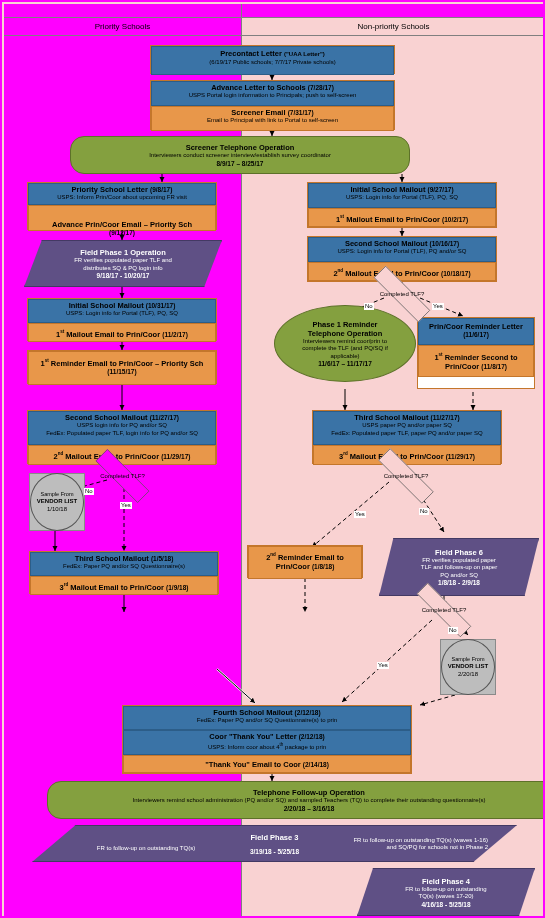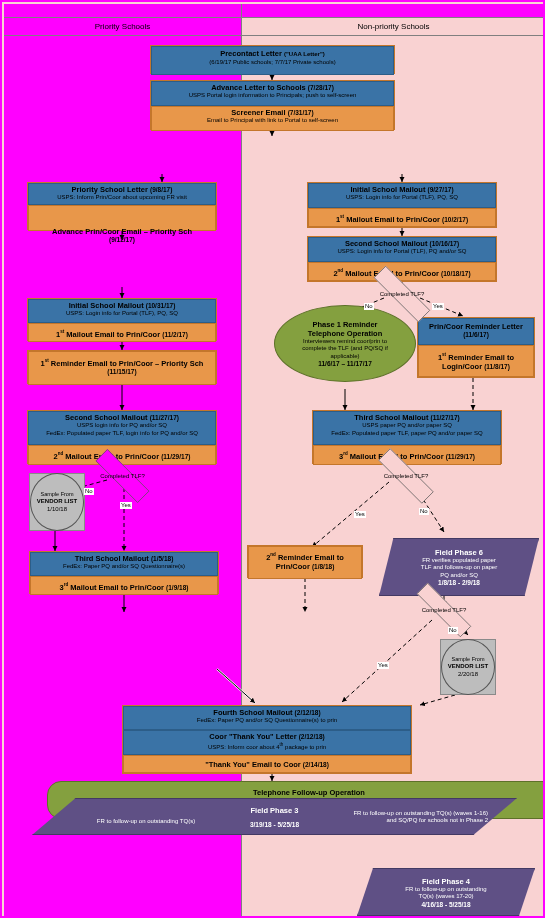--- a/index.html
+++ b/index.html
@@ -201,35 +201,46 @@
     </div>
     <div class="seg orange" style="height:25px;">
       <div class="t1">
         <span>Screener Email</span>
         <span class="dt">(7/31/17)</span>
       </div>
       <div class="t2">Email to Principal with link to Portal to self-screen</div>
     </div>
   </div>
 
+  <div class="proc" style="left:68px;top:134px;width:340px;height:38px;">
+    <div class="t1">Screener Telephone Operation</div>
+    <div class="t2">Interviewers conduct screener interview/establish survey coordinator</div>
+    <div class="dt">8/9/17 – 8/25/17</div>
+  </div>
 
   <div class="stack" style="left:25px;top:180px;width:190px;height:48px;">
     <div class="seg blue" style="height:22px;">
       <div class="t1">
         <span>Priority School Letter</span>
         <span class="dt">(9/8/17)</span>
       </div>
       <div class="t2">USPS: Inform Prin/Coor about upcoming FR visit</div>
     </div>
     <div class="seg orange" style="height:26px;">
-      <div class="t1" style="padding-top:20px;">Advance Prin/Coor Email – Priority Sch</div>
+      <div class="t1" style="padding-top:13px;">Advance Prin/Coor Email – Priority Sch</div>
       <div class="dt">(9/12/17)</div>
     </div>
   </div>
 
+  <div class="para" style="left:22px;top:238px;width:198px;height:47px;">
+    <div class="t1">Field Phase 1 Operation</div>
+    <div class="t2">FR verifies populated paper TLF and</div>
+    <div class="t2">distributes SQ &amp; PQ login info</div>
+    <div class="dt">9/18/17 - 10/20/17</div>
+  </div>
 
   <div class="stack" style="left:305px;top:180px;width:190px;height:46px;">
     <div class="seg blue" style="height:25px;">
       <div class="t1">
         <span>Initial School Mailout</span>
         <span class="dt">(9/27/17)</span>
       </div>
       <div class="t2">USPS: Login info for Portal (TLF), PQ, SQ</div>
     </div>
     <div class="seg orange" style="height:19px;display:flex;align-items:center;justify-content:center;">
@@ -265,28 +276,28 @@
 
   <div class="ellipse" style="left:272px;top:303px;width:142px;height:77px;">
     <div class="t1">Phase 1 Reminder</div>
     <div class="t1">Telephone Operation</div>
     <div class="t2">Interviewers remind coor/prin to</div>
     <div class="t2">complete the TLF (and PQ/SQ if</div>
     <div class="t2">applicable)</div>
     <div class="dt">11/6/17 – 11/17/17</div>
   </div>
 
-  <div class="stack" style="left:415px;top:315px;width:118px;height:61px;">
+  <div class="stack" style="left:415px;top:315px;width:118px;height:72px;">
     <div class="seg blue" style="height:27px;">
       <div class="t1" style="padding-top:2px;">Prin/Coor Reminder Letter</div>
       <div class="dt">(11/6/17)</div>
     </div>
     <div class="seg orange" style="height:32px;">
       <div class="t1" style="padding-top:3px;">
-        <span>1</span><sup>st</sup><span> Reminder Email to Login/Coor</span>
+        <span>1</span><sup>st</sup><span> Reminder Second to Prin/Coor</span>
         <span class="dt">(11/8/17)</span>
       </div>
     </div>
   </div>
 
   <div class="stack" style="left:25px;top:296px;width:190px;height:43px;">
     <div class="seg blue" style="height:24px;">
       <div class="t1">
         <span>Initial School Mailout</span>
         <span class="dt">(10/31/17)</span>
@@ -442,21 +453,21 @@
       </div>
     </div>
   </div>
 
   <div class="proc" style="left:45px;top:779px;width:524px;height:38px;">
     <div class="t1">Telephone Follow-up Operation</div>
     <div class="t2">Interviewers remind school administration (PQ and/or SQ) and sampled Teachers (TQ) to complete their outstanding questionnaire(s)</div>
     <div class="dt">2/20/18 – 3/16/18</div>
   </div>
 
-  <div class="para" style="left:30px;top:796px;width:485px;height:37px;padding:2px 28px;">
+  <div class="para" style="left:30px;top:823px;width:485px;height:37px;padding:2px 28px;">
     <div style="position:relative;width:100%;display:flex;flex-direction:column;align-items:center;">
       <div class="t1">Field Phase 3</div>
       <div class="dt" style="margin-top:6px;">3/19/18 - 5/25/18</div>
       <div class="t2" style="position:absolute;left:10px;top:12px;width:150px;text-align:center;">FR to follow-up on outstanding TQ(s)</div>
       <div style="position:absolute;right:0px;top:4px;width:175px;text-align:right;">
         <div class="t2">FR to follow-up on outstanding TQ(s) (waves 1-16)</div>
         <div class="t2">and SQ/PQ for schools not in Phase 2</div>
       </div>
     </div>
   </div>

